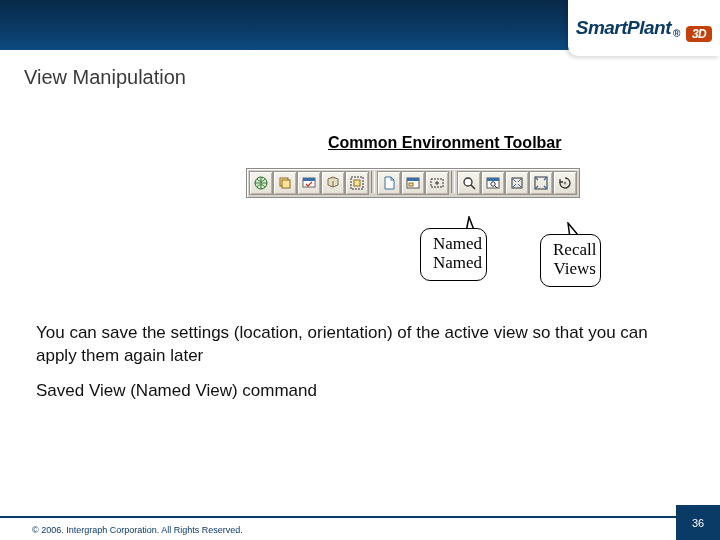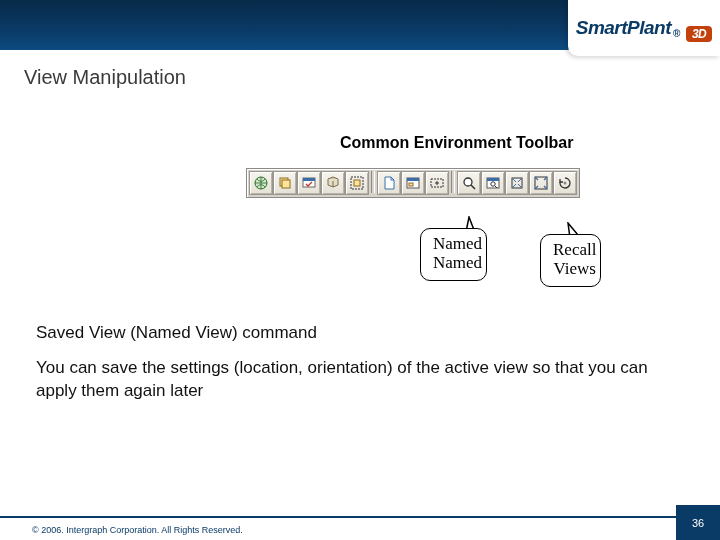--- a/index.html
+++ b/index.html
@@ -55,24 +55,25 @@
     position: absolute;
     top: 66px;
     left: 24px;
     font-size: 20px;
     color: #3a3a3a;
     font-weight: 400;
   }
   .subtitle {
     position: absolute;
     top: 134px;
-    left: 340px;
+    left: 328px;
     font-size: 16px;
     font-weight: 700;
     color: #000;
+    text-decoration: underline;
   }
   .toolbar {
     position: absolute;
     top: 168px;
     left: 246px;
     display: flex;
     border: 1px solid #8a8a8a;
     background: #d7d3ca;
     box-shadow: inset 1px 1px 0 #fff;
     padding: 2px;
@@ -271,21 +272,21 @@
 
 <svg class="tail2" viewBox="0 0 14 16">
     <path d="M4 16 L2 1 L12 13" fill="#fff" stroke="#000" stroke-width="1.5"></path>
   </svg>
 <div class="callout callout2">
   <div>Recall</div>
   <div>Views</div>
 </div>
 
 <div class="body-text">
+  <p>You can save the settings (location, orientation) of the active view so that you can apply them again later</p>
   <p>Saved View (Named View) command</p>
-  <p>You can save the settings (location, orientation) of the active view so that you can apply them again later</p>
 </div>
 
 <div class="footer">
   <div class="footer-line"></div>
   <div class="copyright">© 2006. Intergraph Corporation. All Rights Reserved.</div>
   <div class="pagebox">36</div>
 </div>
 
 </body></html>

